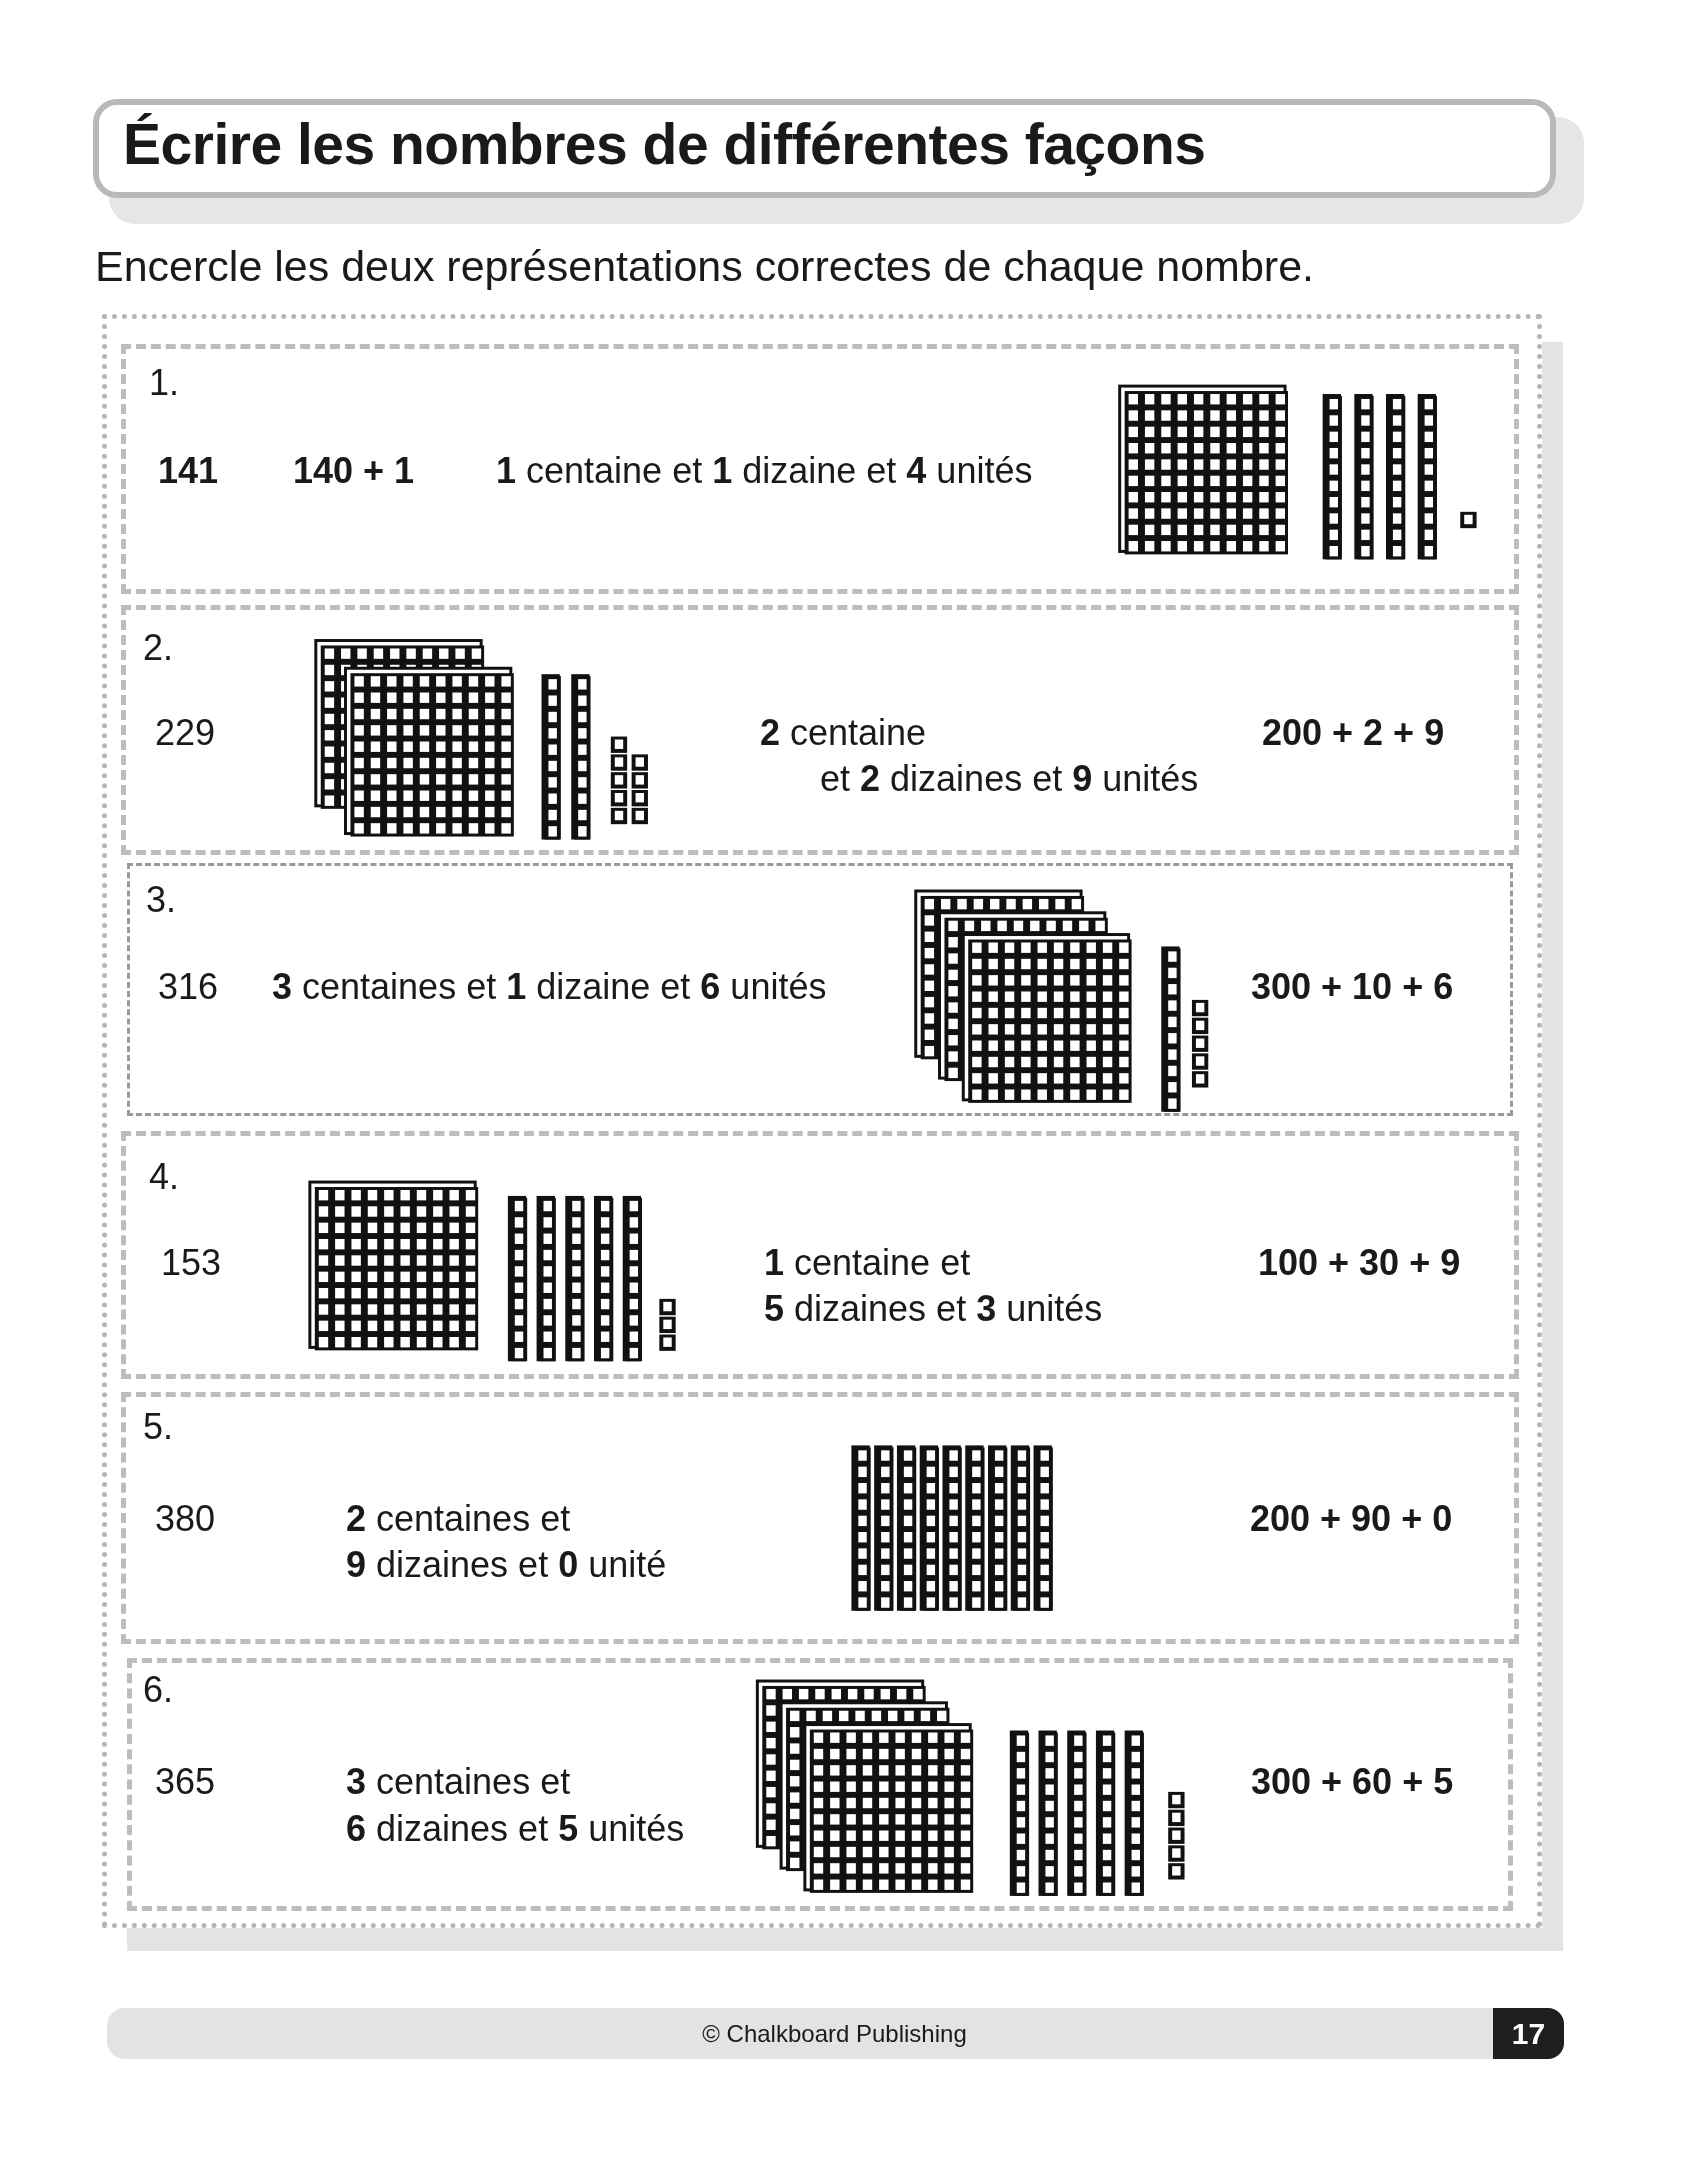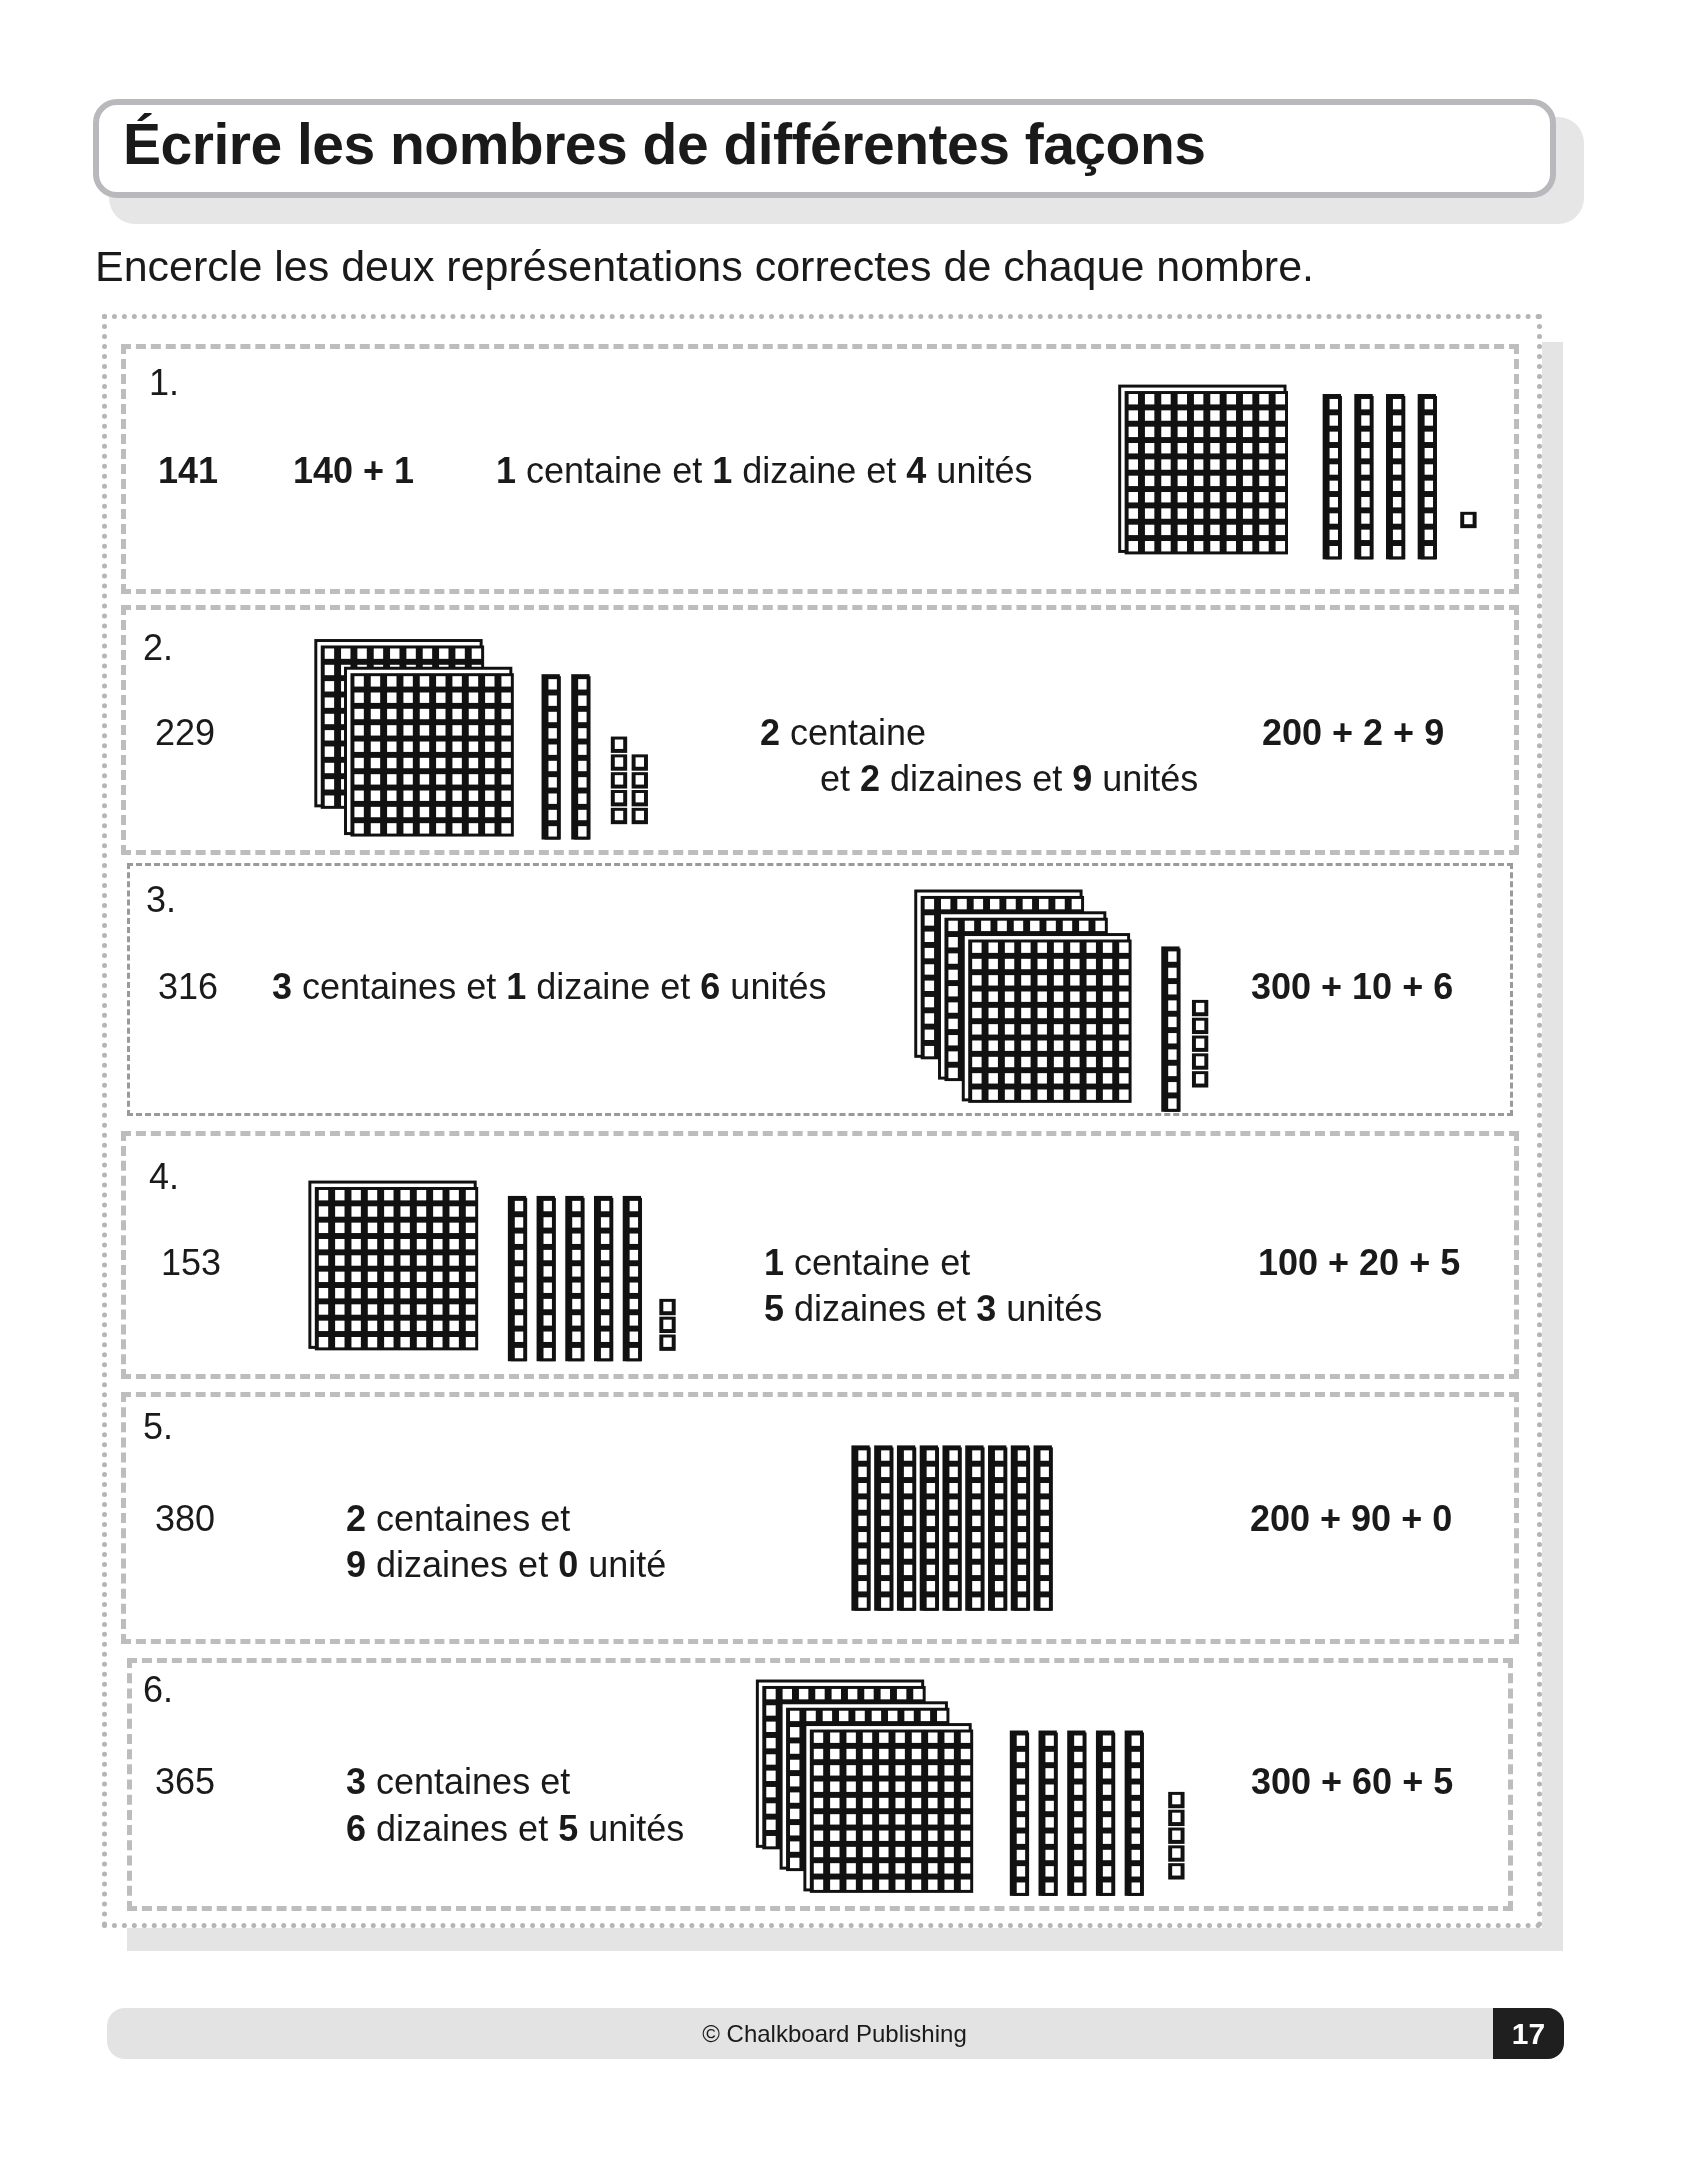--- a/index.html
+++ b/index.html
@@ -965,21 +965,21 @@
       <rect x="666" y="1312" width="16.5" height="16.5" fill="#111"></rect>
       <rect x="670" y="1315" width="8.5" height="9.5" fill="#fff"></rect>
       <rect x="666" y="1330" width="16.5" height="16.5" fill="#111"></rect>
       <rect x="670" y="1333" width="8.5" height="9.5" fill="#fff"></rect>
       <rect x="666" y="1348" width="16.5" height="16.5" fill="#111"></rect>
       <rect x="670" y="1351" width="8.5" height="9.5" fill="#fff"></rect>
     </svg>
   </div>
 <div class="t" style="left:764px;top:1240px;"><span style="font-weight: bold;">1</span><span> centaine et</span></div>
 <div class="t" style="left:764px;top:1286px;"><span style="font-weight: bold;">5</span><span> dizaines et </span><span style="font-weight: bold;">3</span><span> unités</span></div>
-<div class="t b" style="left:1258px;top:1240px;">100 + 20 + 5</div>
+<div class="t b" style="left:1258px;top:1240px;">100 + 30 + 9</div>
 
 <div class="t" style="left:143px;top:1404px;">5.</div>
 <div class="t" style="left:155px;top:1496px;">380</div>
 <div class="t" style="left:346px;top:1496px;"><span style="font-weight: bold;">2</span><span> centaines et</span></div>
 <div class="t" style="left:346px;top:1542px;"><span style="font-weight: bold;">9</span><span> dizaines et </span><span style="font-weight: bold;">0</span><span> unité</span></div>
 <div>
     <svg width="1683" height="2178" style="left: 0px; top: 0px;" viewBox="0 0 1700 2200">
       <rect x="860" y="1460" width="18.5" height="167" fill="#111"></rect>
       <rect x="863" y="1462" width="16.5" height="165" fill="#111"></rect>
       <rect x="867" y="1465" width="8.5" height="10.5" fill="#fff"></rect>

